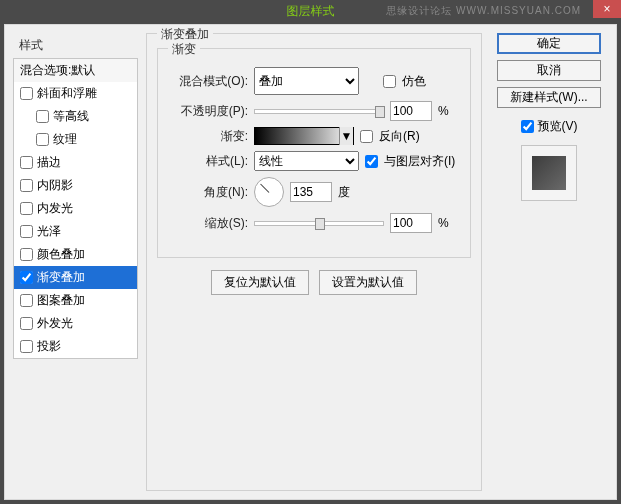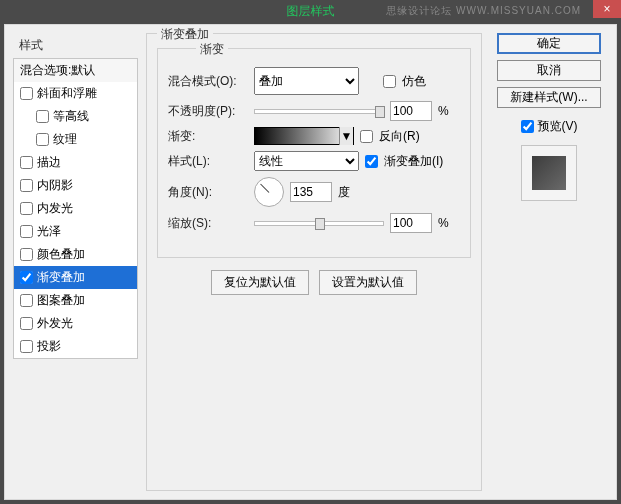--- a/index.html
+++ b/index.html
@@ -1,35 +1,35 @@
 <!DOCTYPE html>
 <html><head>
 <meta charset="utf-8">
 <style>
 * { box-sizing: border-box; margin: 0; padding: 0; font-family: "Microsoft YaHei", SimSun, sans-serif; font-size: 12px; }
 body { background: #4a4a4a; width: 621px; height: 504px; overflow: hidden; position: relative; }
 .titlebar { height: 22px; background: #4a4a4a; color: #bbb; display: flex; align-items: center; justify-content: center; position: relative; }
-.titlebar .title { color: #22c55e; }
+.titlebar .title { color: #84cc16; }
 .titlebar .close { position: absolute; right: 0; top: 0; width: 28px; height: 18px; background: #c94f4f; color: #fff; display: flex; align-items: center; justify-content: center; cursor: pointer; }
 .watermark { position: absolute; top: 4px; right: 40px; color: #888; font-size: 10px; letter-spacing: 1px; pointer-events: none; }
 .dialog { position: absolute; left: 4px; top: 24px; right: 4px; bottom: 4px; background: #f0f0f0; border: 1px solid #d9d9d9; display: flex; padding: 8px; gap: 8px; }
 .leftcol { width: 125px; display: flex; flex-direction: column; }
 .leftcol .col-label { padding: 4px 6px; color: #333; }
 .stylelist { border: 1px solid #c6c6c6; background: #fff; flex: 0 0 auto; }
 .stylelist .item { display: flex; align-items: center; gap: 4px; padding: 3px 6px; min-height: 22px; cursor: pointer; }
 .stylelist .item.header { background: #f6f6f6; }
 .stylelist .item.selected { background: #1e6fd6; color: #fff; }
 .stylelist .item .ck { flex: 0 0 auto; }
 .stylelist .item.indent { padding-left: 22px; }
 .middle { flex: 1; border: 1px solid #d0d0d0; background: #f0f0f0; padding: 8px 10px; position: relative; }
 .grouplabel { position: absolute; top: -8px; left: 10px; background: #f0f0f0; padding: 0 4px; color: #333; }
 .inner { border: 1px solid #d0d0d0; padding: 12px 10px 18px 10px; margin-top: 6px; position: relative; }
-.innerlabel { position: absolute; top: -8px; left: 10px; background: #f0f0f0; padding: 0 4px; color: #333; margin-left: 28px; }
+.innerlabel { position: absolute; top: -8px; left: 10px; background: #f0f0f0; padding: 0 4px; color: #333; }
 .row { display: flex; align-items: center; margin: 6px 0; gap: 6px; }
-.row .lbl { width: 80px; text-align: left; color: #222; }
+.row .lbl { width: 80px; text-align: right; color: #222; }
 select.wide { width: 105px; height: 28px; }
 select.wider { width: 105px; height: 20px; }
 .slidertrack { width: 130px; height: 5px; background: #fff; border: 1px solid #bcbcbc; position: relative; }
 .sliderthumb { position: absolute; top: -4px; width: 10px; height: 12px; background: #e2e2e2; border: 1px solid #8a8a8a; }
 .numbox { width: 42px; height: 20px; border: 1px solid #a9a9a9; text-align: left; padding: 2px; }
 .gradbox { width: 100px; height: 18px; border: 1px solid #000; background: linear-gradient(to right, #000, #fff); cursor: pointer; display: inline-flex; align-items: center; justify-content: flex-end; }
 .gradbox .dd { width: 14px; height: 18px; background: #e8e8e8; border-left: 1px solid #888; display: flex; align-items: center; justify-content: center; }
 .anglewidget { width: 30px; height: 30px; border: 1px solid #a9a9a9; border-radius: 50%; position: relative; background: #fff; cursor: pointer; }
 .angleline { position: absolute; width: 12px; height: 1px; background: #333; left: 50%; top: 50%; transform-origin: left center; transform: rotate(-135deg); }
 .chk { display: flex; align-items: center; gap: 6px; }
@@ -145,21 +145,21 @@
           <input type="checkbox" style="">
           <span>反向(R)</span>
         </label>
       </div>
 
       <div class="row">
         <span class="lbl">样式(L):</span>
         <select class="wider"><option>线性</option></select>
         <label class="chk">
           <input type="checkbox" checked="" style="">
-          <span>渐变叠加(I)</span>
+          <span>与图层对齐(I)</span>
         </label>
       </div>
 
       <div class="row">
         <span class="lbl">角度(N):</span>
         <div class="anglewidget">
             <div class="angleline"></div>
           </div>
         <input class="numbox" value="135" style="">
         <span>度</span>

